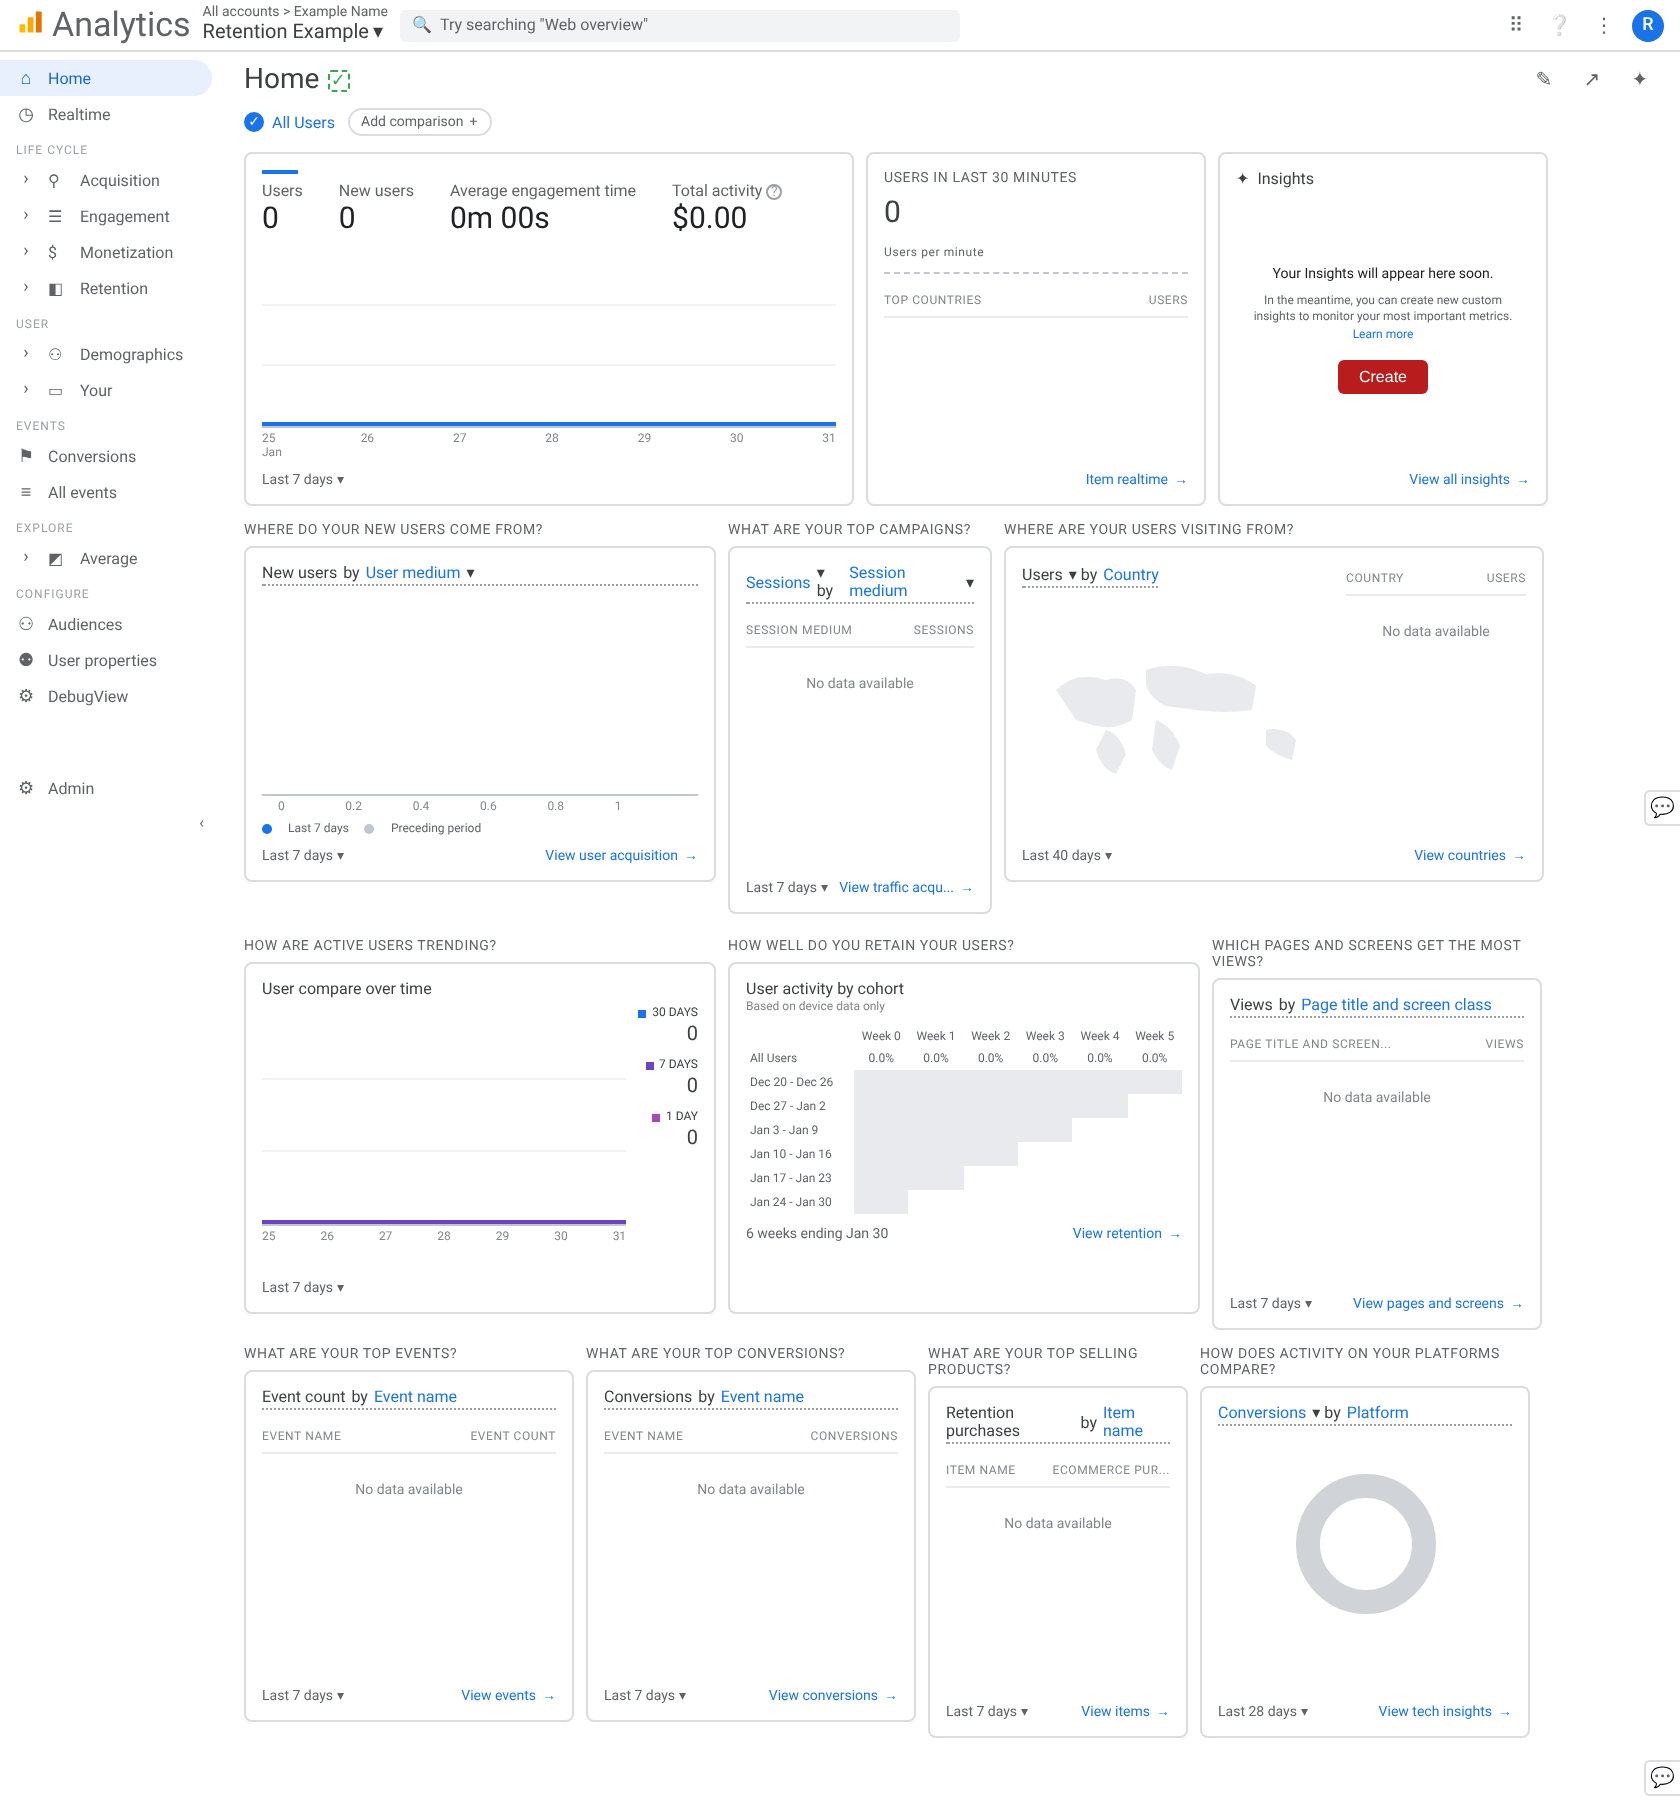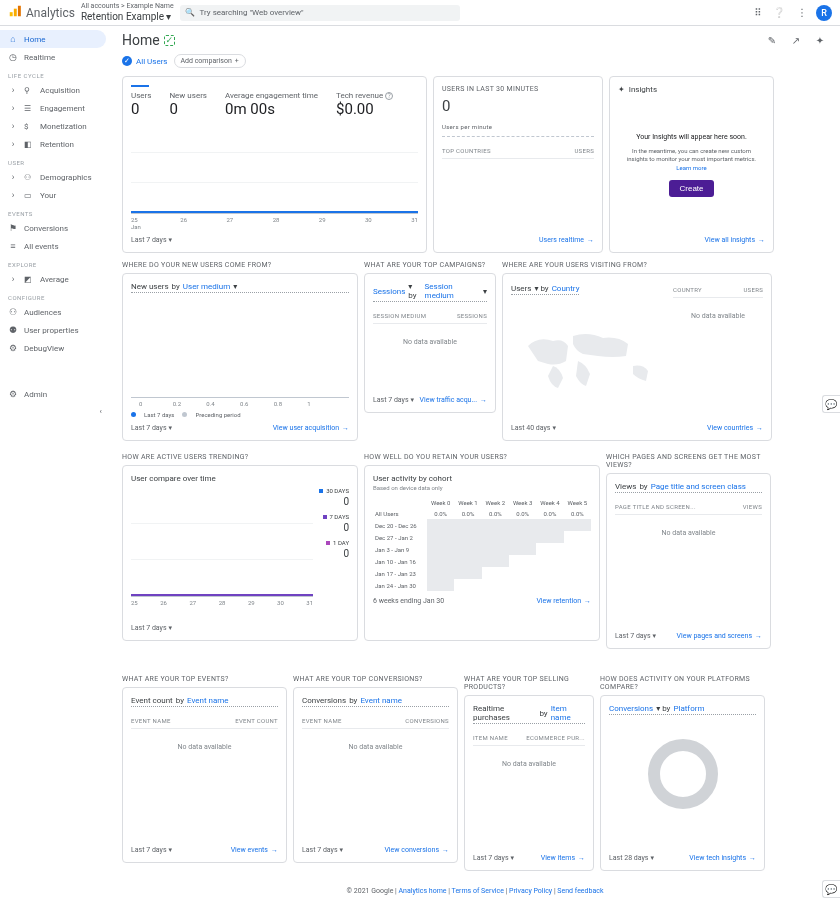--- a/index.html
+++ b/index.html
@@ -1,18 +1,18 @@
 <!DOCTYPE html>
 <html><head>
 <meta charset="utf-8">
 <style>
 * { box-sizing: border-box; margin: 0; padding: 0; }
 body { font-family: Roboto, Arial, sans-serif; font-size: 10px; color: #3c4043; background: #fff; width: 840px; }
 .header { display: flex; align-items: center; height: 26px; padding: 0 8px; border-bottom: 1px solid #dadce0; gap: 6px; }
-.logo { display: flex; align-items: center; gap: 4px; font-size: 12px; color: #5f6368; }
+.logo { display: flex; align-items: center; gap: 4px; font-size: 17px; color: #5f6368; }
 .logo-icon svg { width: 14px; height: 14px; }
 .acct { line-height: 1.1; }
 .acct-top { font-size: 7px; color: #5f6368; }
 .acct-bot { font-size: 10px; color: #3c4043; display: flex; align-items: center; gap: 2px; }
 .search { flex: 0 0 280px; height: 16px; background: #f1f3f4; border-radius: 3px; display: flex; align-items: center; padding: 0 6px; gap: 4px; color: #5f6368; font-size: 8px; }
 .spacer { flex: 1; }
 .hdr-icon { color: #5f6368; display: flex; align-items: center; justify-content: center; width: 16px; height: 16px; cursor: pointer; }
 .avatar { width: 16px; height: 16px; border-radius: 50%; background: #1a73e8; color: #fff; display: flex; align-items: center; justify-content: center; font-size: 9px; font-weight: 500; }
 .layout { display: flex; }
 .sidebar { width: 110px; padding: 4px 0; border-right: 0; flex-shrink: 0; }
@@ -41,21 +41,21 @@
 .chart-xaxis { display: flex; justify-content: space-between; font-size: 6px; color: #80868b; padding-top: 2px; }
 .card-foot { display: flex; justify-content: space-between; align-items: center; padding-top: 6px; font-size: 7px; }
 .date-sel { color: #5f6368; display: flex; align-items: center; gap: 2px; }
 .link { color: #1a73e8; display: flex; align-items: center; gap: 3px; cursor: pointer; }
 .realtime-big { font-size: 15px; font-weight: 400; }
 .rt-sub { font-size: 6px; color: #5f6368; letter-spacing: 0.3px; margin-top: 8px; }
 .dashed { border-top: 1px dashed #c0c7d0; margin: 6px 0; }
 .insights-body { flex: 1; display: flex; flex-direction: column; align-items: center; justify-content: center; text-align: center; padding: 4px; }
 .insights-body .hl { font-size: 7px; color: #202124; margin-bottom: 6px; }
 .insights-body .sub { font-size: 6px; color: #5f6368; line-height: 1.4; }
-.btn-primary { background: #4c1d95; color: #fff; border: none; border-radius: 3px; padding: 4px 10px; font-size: 8px; margin-top: 8px; cursor: pointer; }
+.btn-primary { background: #b91c1c; color: #fff; border: none; border-radius: 3px; padding: 4px 10px; font-size: 8px; margin-top: 8px; cursor: pointer; }
 .section-label { font-size: 7px; color: #5f6368; text-transform: uppercase; letter-spacing: 0.3px; margin: 8px 0 4px; }
 .row3 { grid-template-columns: 236px 132px 270px; }
 .control { font-size: 8px; color: #3c4043; border-bottom: 1px dotted #9aa0a6; display: inline-flex; align-items: center; gap: 3px; padding-bottom: 1px; margin-bottom: 6px; }
 .control .dim { color: #1a73e8; }
 .table-head { display: flex; justify-content: space-between; font-size: 6px; color: #80868b; letter-spacing: 0.3px; padding: 4px 0; border-bottom: 1px solid #e8eaed; }
 .no-data { font-size: 7px; color: #80868b; text-align: center; padding: 14px 0; }
 .bar-chart { display: flex; align-items: flex-end; height: 100px; gap: 0; border-bottom: 1px solid #c0c7d0; padding: 0 8px; }
 .bar-slot { flex: 1; border-left: 1px solid #e8eaed; }
 .bar-x { display: flex; font-size: 6px; color: #80868b; padding: 2px 8px 0; }
 .bar-x span { flex: 1; text-align: left; }
@@ -239,21 +239,21 @@
             </div>
         <div>
               <div class="metric-label">New users</div>
               <div class="metric-val">0</div>
             </div>
         <div>
               <div class="metric-label">Average engagement time</div>
               <div class="metric-val">0m 00s</div>
             </div>
         <div>
-              <div class="metric-label"><span>Tech revenue</span> <span class="info-icon">?</span></div>
+              <div class="metric-label"><span>Total activity</span> <span class="info-icon">?</span></div>
               <div class="metric-val">$0.00</div>
             </div>
       </div>
       <div class="line-chart">
         <div class="grid-line" style="top:33%"></div>
             <div class="grid-line" style="top:66%"></div>
         <div class="series" style="background:#1a73e8"></div>
       </div>
       <div class="chart-xaxis">
         <span><span>25</span><br><span>Jan</span></span>
@@ -274,21 +274,21 @@
       <div class="realtime-big">0</div>
       <div class="rt-sub">Users per minute</div>
       <div class="dashed"></div>
       <div class="table-head">
             <span style="text-transform:uppercase">Top countries</span>
             <span style="text-transform:uppercase">Users</span>
           </div>
       <div style="flex:1"></div>
       <div class="card-foot">
             <span></span>
-            <div class="link"><span>Users realtime</span> →</div>
+            <div class="link"><span>Item realtime</span> →</div>
           </div>
     </div>
 
     <div class="card">
       <div class="card-head-icon">
             <span>✦</span>
             <span>Insights</span>
           </div>
       <div class="insights-body">
         <div class="hl">Your Insights will appear here soon.</div>
@@ -329,21 +329,21 @@
               <span>Preceding period</span>
             </div>
         <div class="card-foot">
               <div class="date-sel"><span>Last 7 days</span> ▾</div>
               <div class="link"><span>View user acquisition</span> →</div>
             </div>
       </div>
     </div>
     <div>
       <div class="section-label">What are your top campaigns?</div>
-      <div class="card" style="height:140px">
+      <div class="card" style="height:184px">
         <div class="control"><span class="dim">Sessions</span> ▾ by <span class="dim">Session medium</span> ▾</div>
         <div class="table-head">
               <span style="text-transform:uppercase">Session medium</span>
               <span style="text-transform:uppercase">Sessions</span>
             </div>
         <div class="no-data">No data available</div>
         <div style="flex:1"></div>
         <div class="card-foot">
               <div class="date-sel"><span>Last 7 days</span> ▾</div>
               <div class="link"><span>View traffic acqu...</span> →</div>
@@ -528,21 +528,21 @@
         <div class="no-data">No data available</div>
         <div style="flex:1"></div>
         <div class="card-foot">
               <div class="date-sel"><span>Last 7 days</span> ▾</div>
               <div class="link"><span>View pages and screens</span> →</div>
             </div>
       </div>
     </div>
   </div>
 
-  <div class="grid row7" style="margin-top:18px">
+  <div class="grid row7" style="margin-top:0">
     <div>
       <div class="section-label">What are your top events?</div>
       <div class="card" style="height:176px">
         <div class="control"><span>Event count</span> by <span class="dim">Event name</span></div>
         <div class="table-head">
               <span style="text-transform:uppercase">Event name</span>
               <span style="text-transform:uppercase">Event count</span>
             </div>
         <div class="no-data">No data available</div>
             <div style="flex:1"></div>
@@ -564,21 +564,21 @@
             <div style="flex:1"></div>
         <div class="card-foot">
               <div class="date-sel"><span>Last 7 days</span> ▾</div>
               <div class="link"><span>View conversions</span> →</div>
             </div>
       </div>
     </div>
     <div>
       <div class="section-label">What are your top selling products?</div>
       <div class="card" style="height:176px">
-        <div class="control"><span>Realtime purchases</span> by <span class="dim">Item name</span></div>
+        <div class="control"><span>Retention purchases</span> by <span class="dim">Item name</span></div>
         <div class="table-head">
               <span style="text-transform:uppercase">Item name</span>
               <span style="text-transform:uppercase">Ecommerce pur...</span>
             </div>
         <div class="no-data">No data available</div>
             <div style="flex:1"></div>
         <div class="card-foot">
               <div class="date-sel"><span>Last 7 days</span> ▾</div>
               <div class="link"><span>View items</span> →</div>
             </div>
@@ -591,27 +591,20 @@
         <div class="donut"></div>
         <div style="flex:1"></div>
         <div class="card-foot">
               <div class="date-sel"><span>Last 28 days</span> ▾</div>
               <div class="link"><span>View tech insights</span> →</div>
             </div>
       </div>
     </div>
   </div>
 
-  <div class="footer">
-    <span>© 2021 Google</span> |
-    <a>Analytics home</a> |
-    <a>Terms of Service</a> |
-    <a>Privacy Policy</a> |
-    <a>Send feedback</a>
-  </div>
 </div>
 </div>
 
 <div class="feedback-btn fb1">
     <span>💬</span>
   </div>
 <div class="feedback-btn fb2">
     <span>💬</span>
   </div>
 

